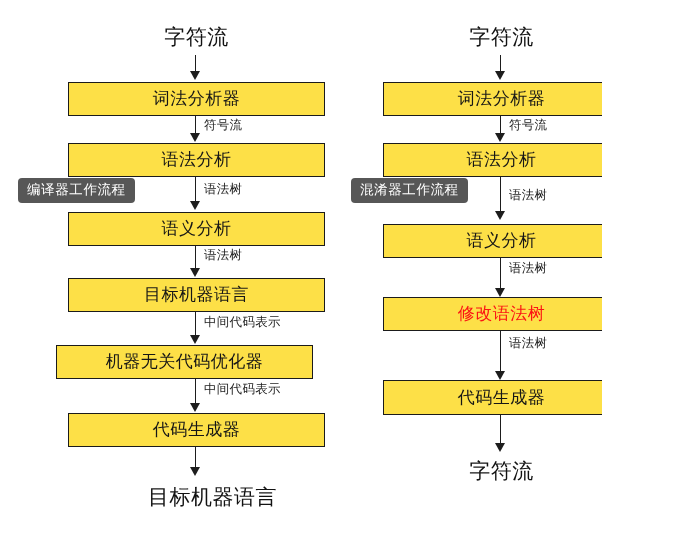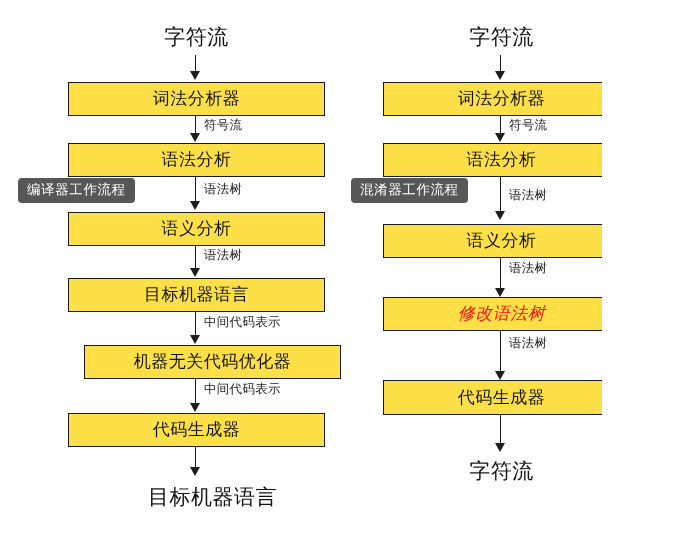--- a/index.html
+++ b/index.html
@@ -115,21 +115,21 @@
   <div class="conn" style="left:195px; top:246px; height:24px;"></div>
   <div class="arrowhead" style="left:190px; top:268px;"></div>
   <div class="edge-label" style="left:204px; top:248px;">语法树</div>
 
   <div class="node" style="left:68px; top:278px; width:257px; height:34px;">目标机器语言</div>
 
   <div class="conn" style="left:195px; top:312px; height:25px;"></div>
   <div class="arrowhead" style="left:190px; top:335px;"></div>
   <div class="edge-label" style="left:204px; top:315px;">中间代码表示</div>
 
-  <div class="node" style="left:84px; top:345px; width:257px; height:34px;">机器无关代码优化器</div>
+  <div class="node" style="left:56px; top:345px; width:257px; height:34px;">机器无关代码优化器</div>
 
   <div class="conn" style="left:195px; top:379px; height:26px;"></div>
   <div class="arrowhead" style="left:190px; top:403px;"></div>
   <div class="edge-label" style="left:204px; top:382px;">中间代码表示</div>
 
   <div class="node" style="left:68px; top:413px; width:257px; height:34px;">代码生成器</div>
 
   <div class="conn" style="left:195px; top:447px; height:22px;"></div>
   <div class="arrowhead" style="left:190px; top:467px;"></div>
 
@@ -153,21 +153,21 @@
   <div class="edge-label" style="left:509px; top:188px;">语法树</div>
 
   <div class="badge" style="left:351px; top:178px;">混淆器工作流程</div>
 
   <div class="node" style="left:383px; top:224px; width:237px; height:34px;">语义分析</div>
 
   <div class="conn" style="left:500px; top:258px; height:32px;"></div>
   <div class="arrowhead" style="left:495px; top:288px;"></div>
   <div class="edge-label" style="left:509px; top:261px;">语法树</div>
 
-  <div class="node highlight" style="left:383px; top:297px; width:237px; height:34px;font-style:italic;">修改语法树</div>
+  <div class="node highlight" style="left:383px; top:297px; width:237px; height:34px;">修改语法树</div>
 
   <div class="conn" style="left:500px; top:331px; height:42px;"></div>
   <div class="arrowhead" style="left:495px; top:371px;"></div>
   <div class="edge-label" style="left:509px; top:336px;">语法树</div>
 
   <div class="node" style="left:383px; top:380px; width:237px; height:35px;">代码生成器</div>
 
   <div class="conn" style="left:500px; top:415px; height:30px;"></div>
   <div class="arrowhead" style="left:495px; top:443px;"></div>
 

